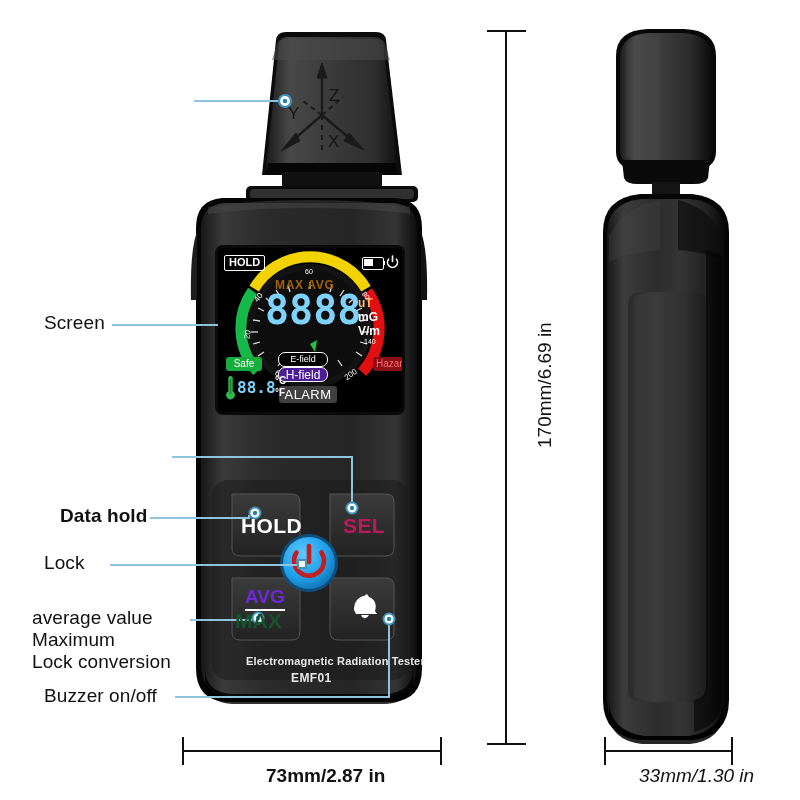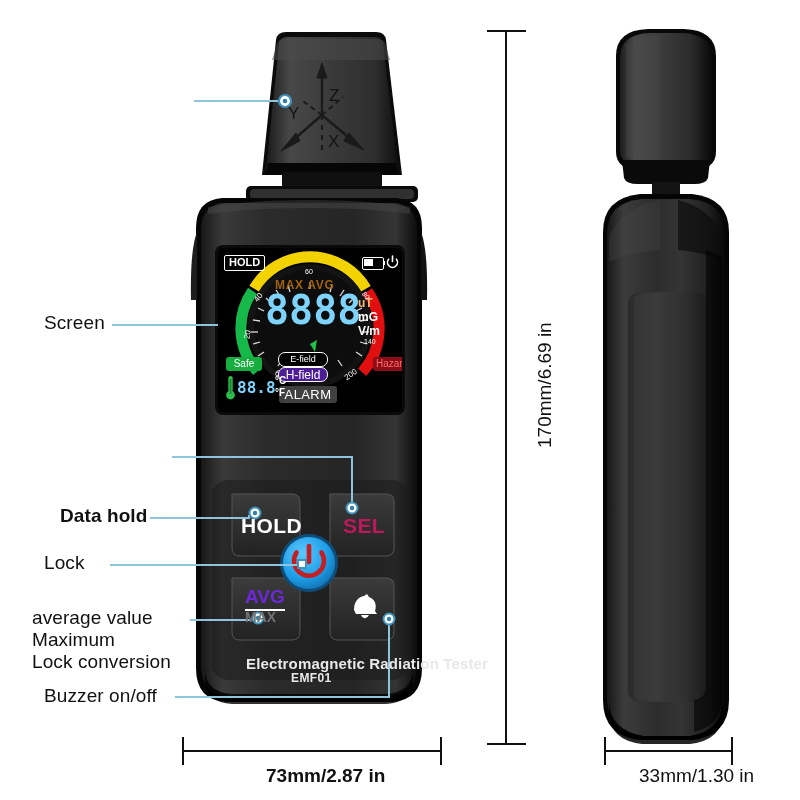--- a/index.html
+++ b/index.html
@@ -360,30 +360,30 @@
     </svg>
 
     <div class="lcd-text seg" style="left:19px;top:128px;font-size:16px;line-height:24px;">88.8</div>
     <div class="lcd-text" style="left:57px;top:127px;font-size:10px;font-weight:bold;color:#fff;">°C</div>
     <div class="lcd-text" style="left:57px;top:139px;font-size:10px;font-weight:bold;color:#fff;">°F</div>
   </div>
 
   <div class="abs" style="left:241px;top:514px;font-size:21px;font-weight:bold;color:#fff;letter-spacing:.4px;">HOLD</div>
   <div class="abs" style="left:343px;top:514px;font-size:21px;font-weight:bold;color:#be185d;letter-spacing:.4px;">SEL</div>
   <div class="abs" style="left:245px;top:586px;font-size:19px;font-weight:bold;color:#6d28d9;border-bottom:2px solid #fff;padding-bottom:1px;text-align:right;">AVG</div>
-  <div class="abs" style="left:245px;top:609px;font-size:14px;font-weight:bold;color:#737373;">MAX</div>
-
-  <div class="abs" style="left:246px;top:655px;font-size:15px;font-weight:bold;color:#e8e8e8;letter-spacing:.15px;">Electromagnetic Radiation Tester</div>
+  <div class="abs" style="left:235px;top:609px;font-size:21px;font-weight:bold;color:#14532d;">MAX</div>
+
+  <div class="abs" style="left:246px;top:655px;font-size:11px;font-weight:bold;color:#e8e8e8;letter-spacing:.15px;">Electromagnetic Radiation Tester</div>
   <div class="abs" style="left:291px;top:671px;font-size:12px;font-weight:bold;color:#e8e8e8;letter-spacing:.4px;">EMF01</div>
 
   <div class="callout" style="left:44px;top:312px;">Screen</div>
   <div class="callout" style="left:60px;top:505px;font-weight:bold;">Data hold</div>
   <div class="callout" style="left:44px;top:552px;">Lock</div>
   <div class="callout" style="left:32px;top:607px;">average value
 Maximum
 Lock conversion</div>
   <div class="callout" style="left:44px;top:685px;">Buzzer on/off</div>
 
   <div class="dim-text dim-vert" style="left:534px;top:448px;">170mm/6.69 in</div>
   <div class="dim-text" style="left:266px;top:765px;font-weight:bold;">73mm/2.87 in</div>
-  <div class="dim-text" style="left:639px;top:765px;">33mm/1.30 in</div>
+  <div class="dim-text" style="left:639px;top:765px;font-style:italic;">33mm/1.30 in</div>
 
 </div>
 
 </body></html>

